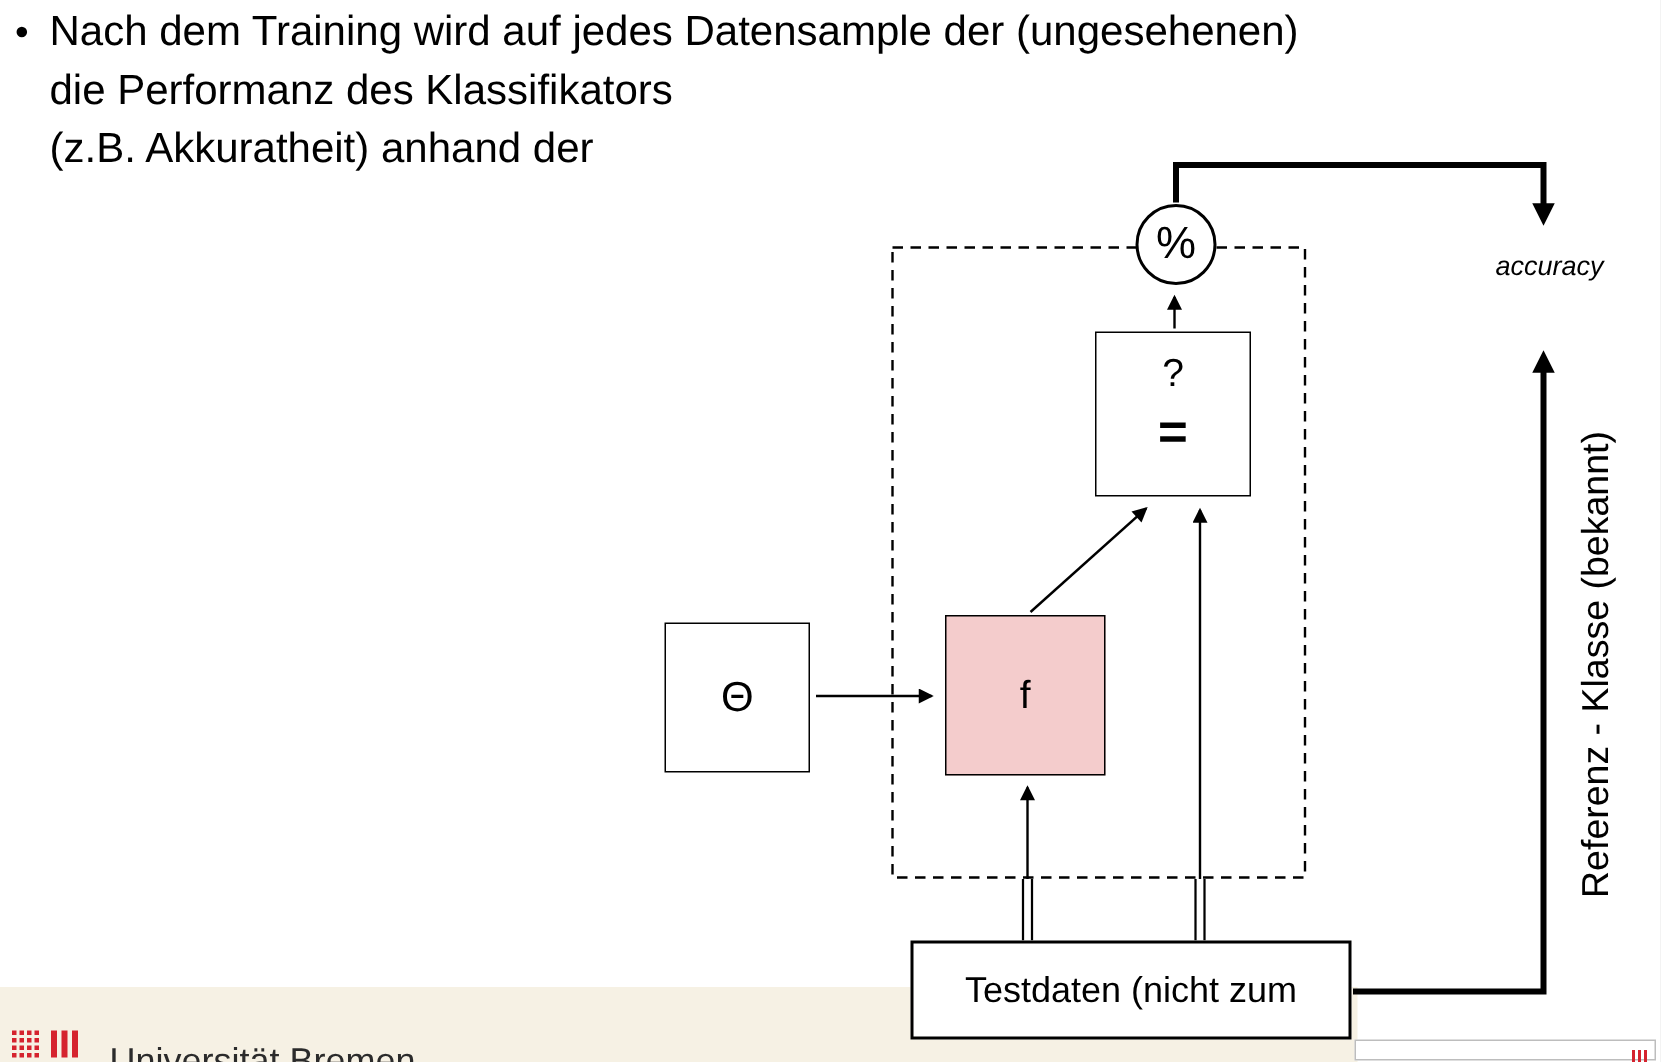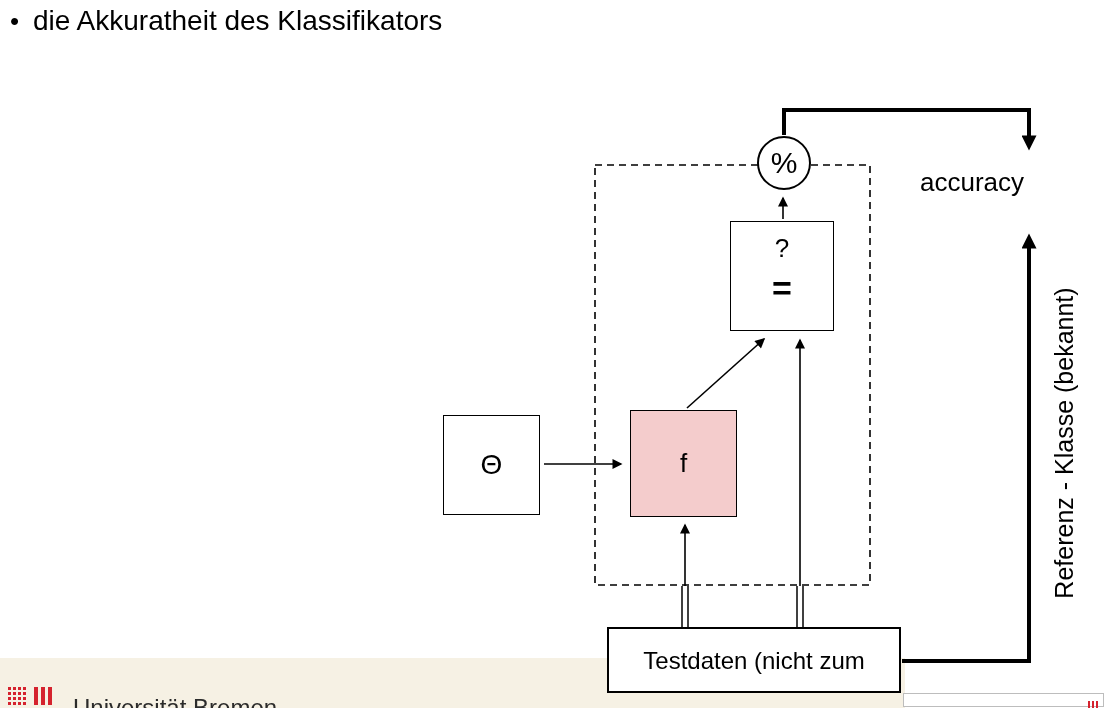--- a/index.html
+++ b/index.html
@@ -53,37 +53,39 @@
   .testdata-box { left:607px; top:627px; width:294px; height:66px; border-width:2px;
                   flex-direction:column; font-size:24px; line-height:31px; text-align:left; }
 
   .percent-circle {
     position:absolute; left:757px; top:136px; width:54px; height:54px;
     border:2px solid #000; border-radius:50%; background:#fff;
     display:flex; align-items:center; justify-content:center;
     font-size:30px;
   }
 
-  .accuracy-label { position:absolute; left:920px; top:167px; font-size:26px; white-space:nowrap; }
+  .accuracy-label { position:absolute; left:997px; top:167px; font-size:18px; white-space:nowrap;font-style:italic; }
 
   .reference-label {
     position:absolute; left:883px; top:429px; width:362px; height:28px;
     transform:rotate(-90deg); transform-origin:center;
     text-align:center; font-size:25px; white-space:nowrap;
   }
 </style>
 </head>
 <body>
 
 <div class="slide">
 
   <div class="bullet-block">
     <span class="bullet-char">•</span>
     <div class="bullet-lines">
-      <div>die Akkuratheit des Klassifikators</div>
+      <div>Nach dem Training wird auf jedes Datensample der (ungesehenen)</div>
+      <div>die Performanz des Klassifikators</div>
+      <div>(z.B. Akkuratheit) anhand der</div>
     </div>
   </div>
 
   <div class="footer-bar"></div>
 
   <svg class="arrows" width="1107" height="708" viewBox="0 0 1107 708">
     <defs>
       <marker id="arr" viewBox="0 0 10 10" refX="8.5" refY="5" markerWidth="11" markerHeight="10" orient="auto" markerUnits="userSpaceOnUse">
         <path d="M0,0 L10,5 L0,10 z" fill="#000"></path>
       </marker>

